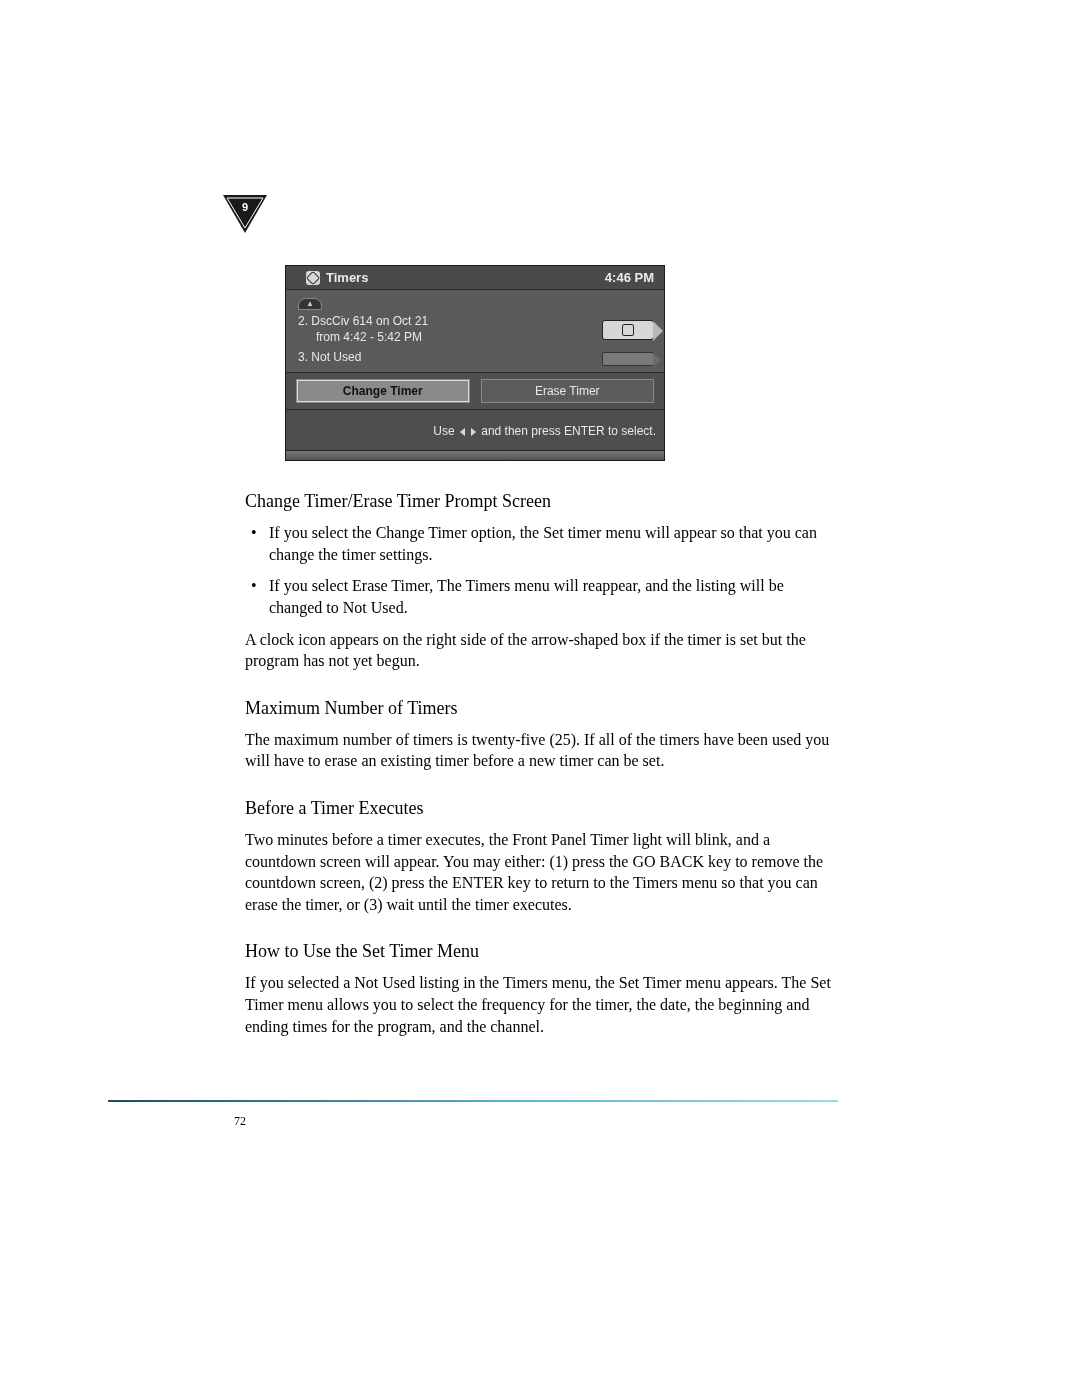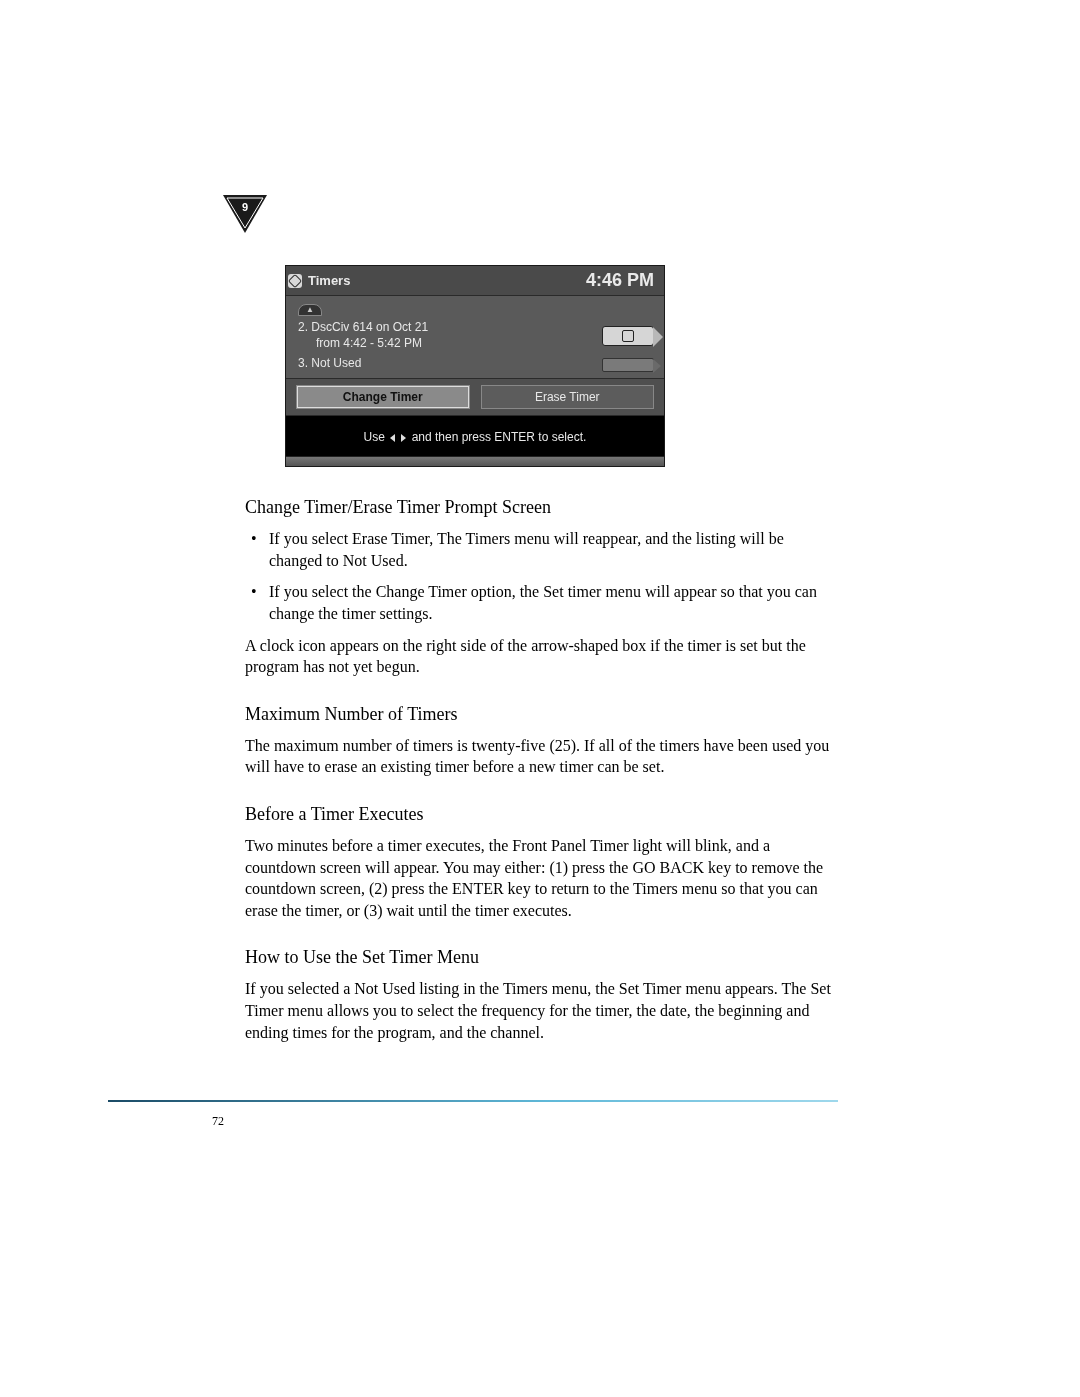--- a/index.html
+++ b/index.html
@@ -49,40 +49,40 @@
     font-family: Verdana, Geneva, sans-serif;
     color: #e8e8e8;
     font-size: 12px;
     filter: grayscale(100%);
   }
   .ss-titlebar {
     display: flex;
     align-items: center;
     justify-content: space-between;
     background: #4a4a4a;
-    padding: 4px 10px 4px 2px;
+    padding: 4px 10px 4px 20px;
     border-bottom: 1px solid #2a2a2a;
   }
   .ss-title-left { display: flex; align-items: center; gap: 6px; }
   .ss-clock-icon {
     width: 14px; height: 14px;
     background: #d8d8d8;
     border-radius: 3px;
     position: relative;
   }
   .ss-clock-icon::after {
     content: "";
     position: absolute;
     inset: 2px;
     border: 1px solid #333;
     border-radius: 2px;
     transform: rotate(45deg);
   }
   .ss-title { font-weight: bold; color: #eaeaea; font-size: 13px; }
-  .ss-time { font-weight: bold; color: #eaeaea; font-size: 18px; }
+  .ss-time { font-weight: bold; color: #eaeaea; font-size: 13px; }
 
   .ss-body {
     background: #5a5a5a;
     padding: 8px 10px 4px 12px;
     border-bottom: 1px solid #2a2a2a;
   }
   .ss-scroll-tab {
     width: 24px; height: 12px;
     background: #333;
     border-radius: 8px 8px 0 0;
@@ -153,23 +153,23 @@
     font-size: 12px;
   }
   .ss-btn.selected {
     background: #8a8a8a;
     color: #111;
     font-weight: bold;
     box-shadow: inset 0 0 0 1px #ddd;
   }
 
   .ss-footer {
-    background: #000000;
+    background: #1d4ed8;
     padding: 14px 8px 12px;
-    text-align: center;
+    text-align: right;
     font-size: 12px;
   }
   .ss-arrows {
     display: inline-block;
     width: 16px; height: 12px;
     vertical-align: middle;
     position: relative;
     margin: 0 2px;
   }
   .ss-arrows::before, .ss-arrows::after {
@@ -219,21 +219,21 @@
   .footer-rule {
     position: absolute;
     left: 108px;
     top: 1100px;
     width: 730px;
     height: 2px;
     background: linear-gradient(to right, #1b4b66 0%, #5fb8d8 60%, #9fd8ec 100%);
   }
   .page-num {
     position: absolute;
-    left: 212px;
+    left: 234px;
     top: 1114px;
     font-size: 12px;
     font-family: "Times New Roman", Times, serif;
     text-align: center;
   }
 </style>
 </head>
 <body>
 
 <div class="page">
@@ -279,22 +279,22 @@
       </div>
       <div class="ss-footer">
         <span>Use </span><span class="ss-arrows"></span><span> and then press ENTER to select.</span>
       </div>
       <div class="ss-bottom-strip"></div>
     </div>
   </div>
 
   <h3>Change Timer/Erase Timer Prompt Screen</h3>
   <ul>
+    <li>If you select the Change Timer option, the Set timer menu will appear so that you can change the timer settings.</li>
     <li>If you select Erase Timer, The Timers menu will reappear, and the listing will be changed to Not Used.</li>
-    <li>If you select the Change Timer option, the Set timer menu will appear so that you can change the timer settings.</li>
   </ul>
   <p>A clock icon appears on the right side of the arrow-shaped box if the timer is set but the program has not yet begun.</p>
 
   <h3>Maximum Number of Timers</h3>
   <p>The maximum number of timers is twenty-five (25). If all of the timers have been used you will have to erase an existing timer before a new timer can be set.</p>
 
   <h3>Before a Timer Executes</h3>
   <p>Two minutes before a timer executes, the Front Panel Timer light will blink, and a countdown screen will appear. You may either: (1) press the GO BACK key to remove the countdown screen, (2) press the ENTER key to return to the Timers menu so that you can erase the timer, or (3) wait until the timer executes.</p>
 
   <h3>How to Use the Set Timer Menu</h3>

